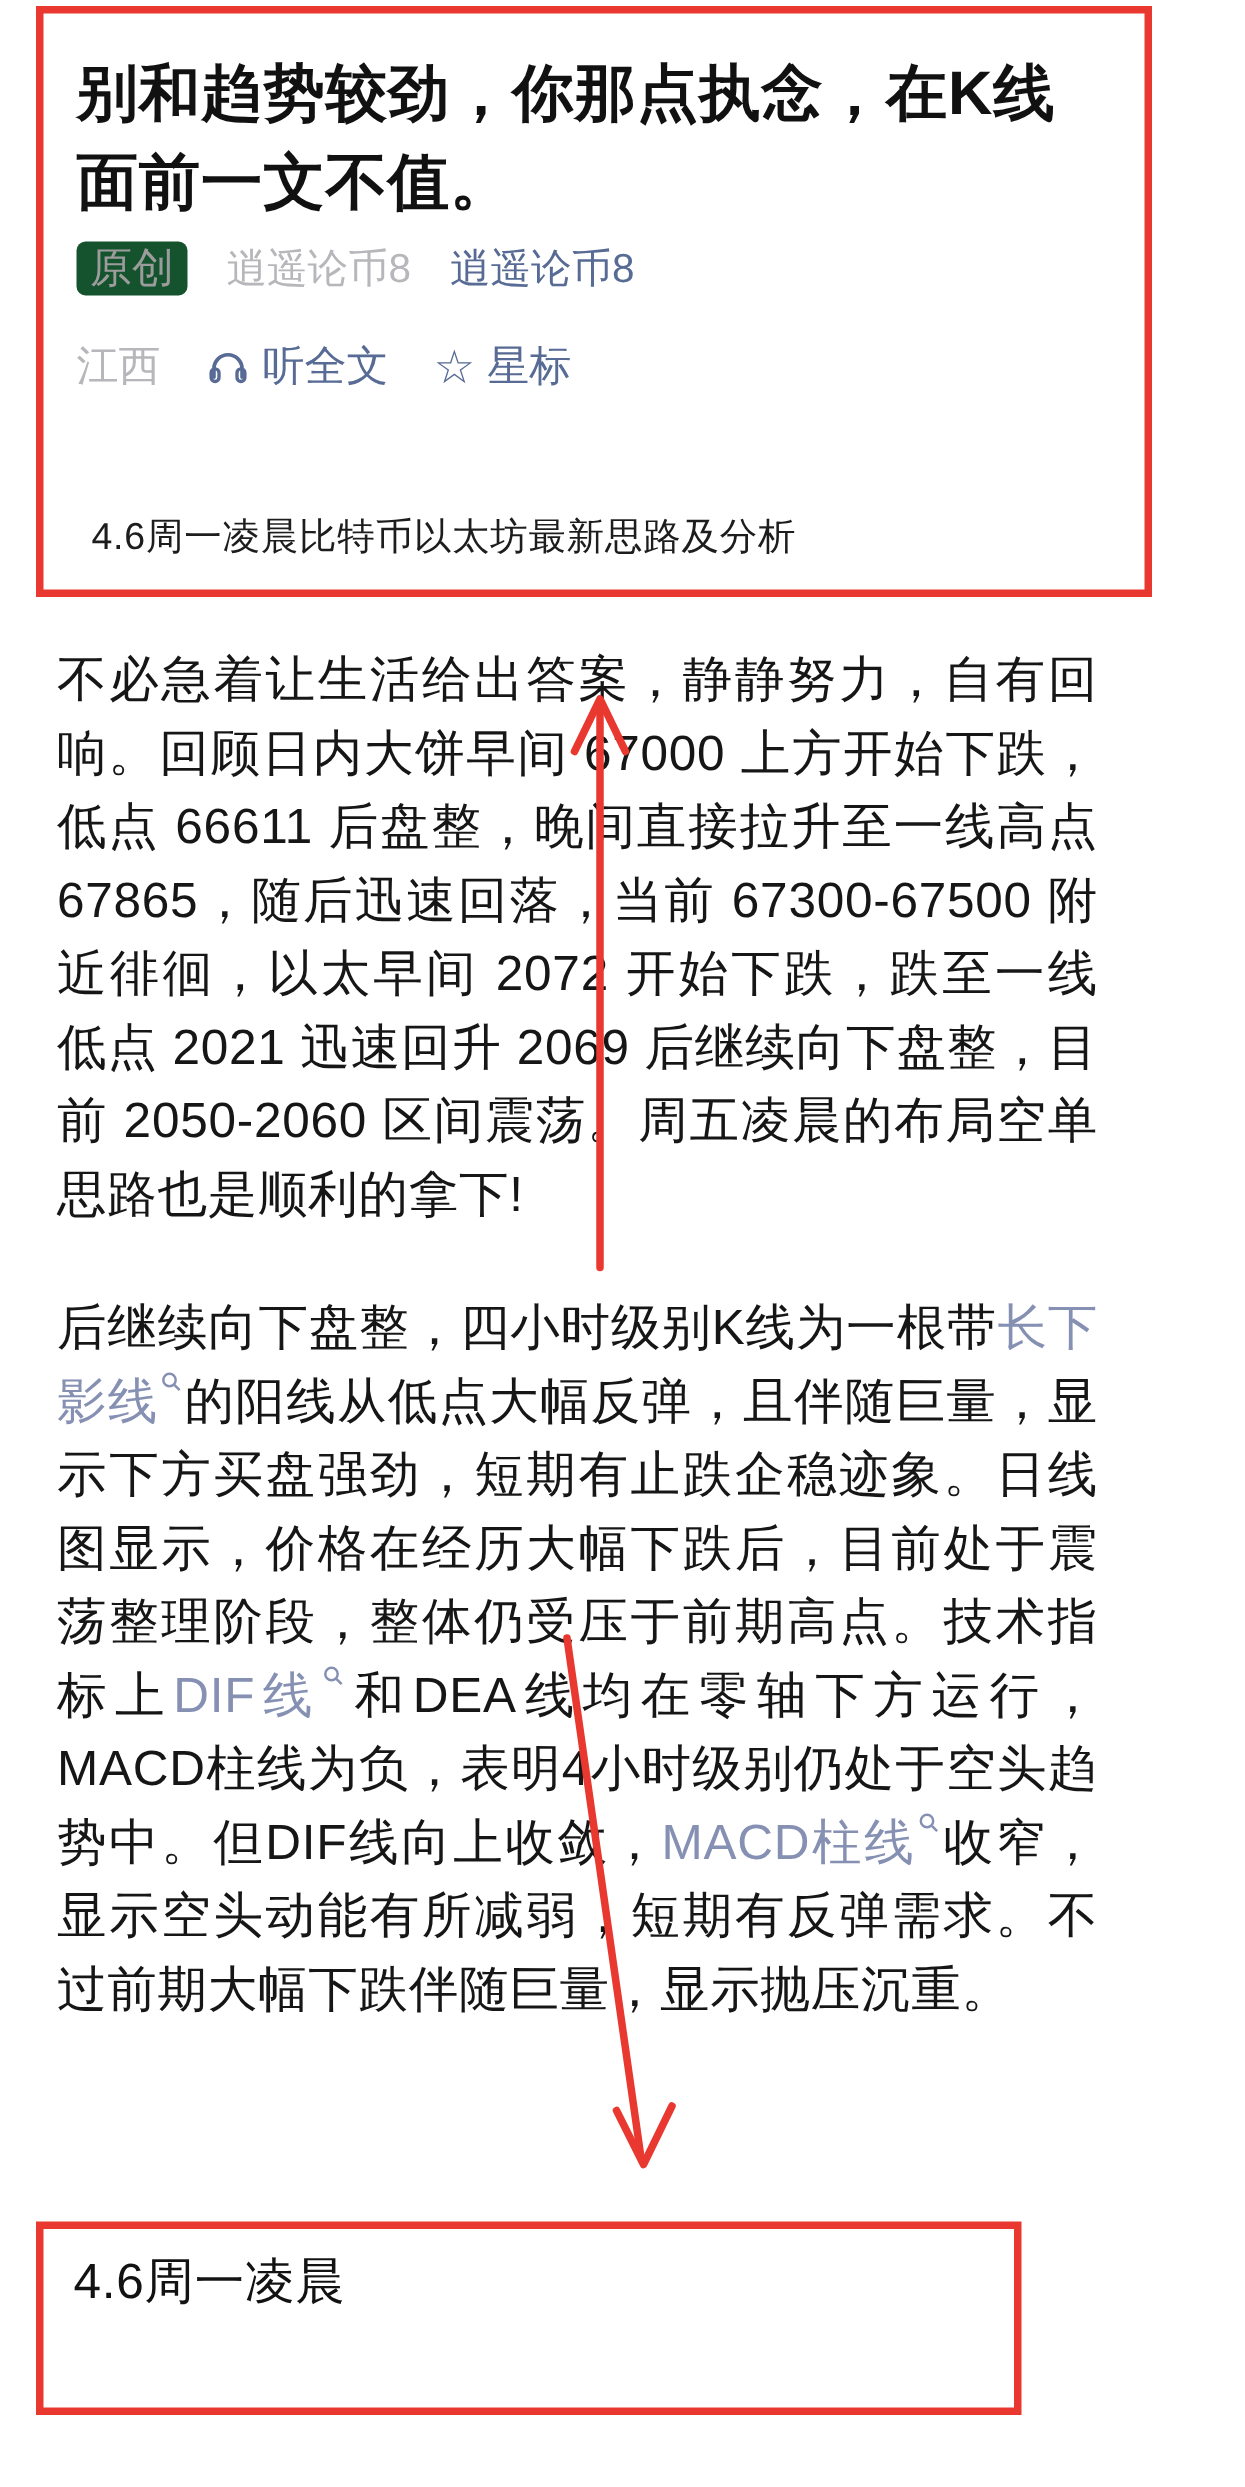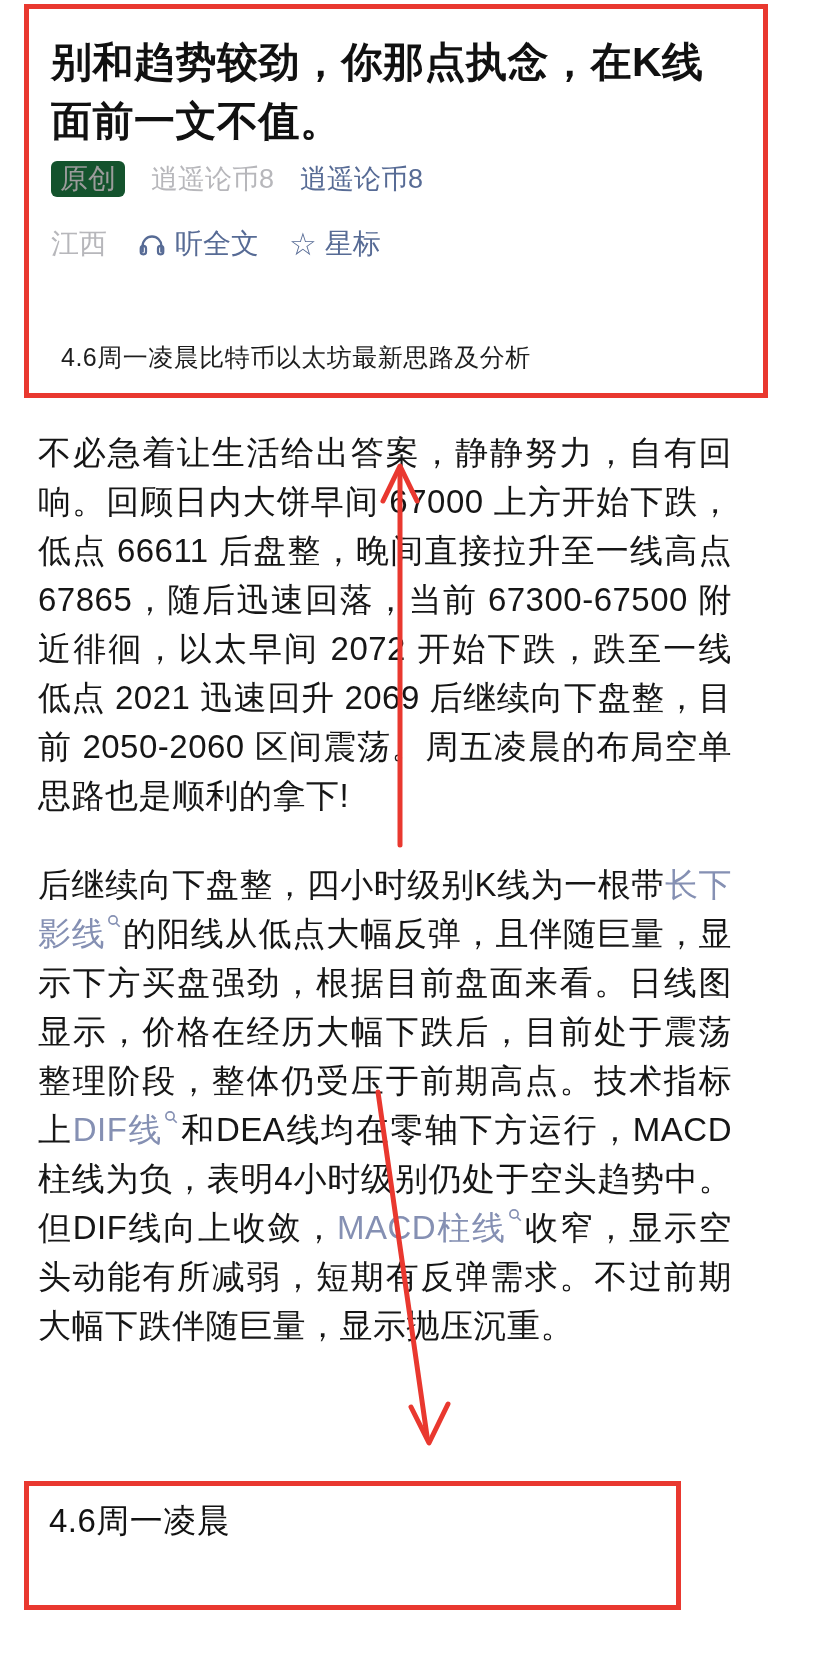--- a/index.html
+++ b/index.html
@@ -106,21 +106,21 @@
   </div>
 
   <div class="subtitle">4.6周一凌晨比特币以太坊最新思路及分析</div>
 </div>
 
 <div class="article">
     <p><span>不必急着让生活给出答案，静静努力，自有回响。回顾日内大饼早间 67000 上方开始下跌，低点 66611 后盘整，晚间直接拉升至一线高点 67865，随后迅速回落，当前 67300-67500 附近徘徊，以太早间 2072 开始下跌，跌至一线低点 2021 迅速回升 2069 后继续向下盘整，目前 2050-2060 区间震荡。周五凌晨的布局空单思路也是顺利的拿下!</span></p>
     <p><span>后继续向下盘整，四小时级别K线为一根带</span><span class="inline-link">长下影线</span><sup class="mag"><svg viewBox="0 0 20 20" width="15" height="15">
           <circle cx="8" cy="8" r="5.5" fill="none" stroke="currentColor" stroke-width="2.2"></circle>
           <line x1="12.3" y1="12.3" x2="17" y2="17" stroke="currentColor" stroke-width="2.2"></line>
-        </svg></sup><span>的阳线从低点大幅反弹，且伴随巨量，显示下方买盘强劲，根据目前盘面来看。日线图显示，价格在经历大幅下跌后，目前处于震荡整理阶段，整体仍受压于前期高点。技术指标上</span><span class="inline-link">DIF线</span><sup class="mag"><svg viewBox="0 0 20 20" width="15" height="15">
+        </svg></sup><span>的阳线从低点大幅反弹，且伴随巨量，显示下方买盘强劲，短期有止跌企稳迹象。日线图显示，价格在经历大幅下跌后，目前处于震荡整理阶段，整体仍受压于前期高点。技术指标上</span><span class="inline-link">DIF线</span><sup class="mag"><svg viewBox="0 0 20 20" width="15" height="15">
           <circle cx="8" cy="8" r="5.5" fill="none" stroke="currentColor" stroke-width="2.2"></circle>
           <line x1="12.3" y1="12.3" x2="17" y2="17" stroke="currentColor" stroke-width="2.2"></line>
         </svg></sup><span>和DEA线均在零轴下方运行，MACD柱线为负，表明4小时级别仍处于空头趋势中。但DIF线向上收敛，</span><span class="inline-link">MACD柱线</span><sup class="mag"><svg viewBox="0 0 20 20" width="15" height="15">
           <circle cx="8" cy="8" r="5.5" fill="none" stroke="currentColor" stroke-width="2.2"></circle>
           <line x1="12.3" y1="12.3" x2="17" y2="17" stroke="currentColor" stroke-width="2.2"></line>
         </svg></sup><span>收窄，显示空头动能有所减弱，短期有反弹需求。不过前期大幅下跌伴随巨量，显示抛压沉重。</span></p>
   </div>
 
 <div class="bottom-box">
   <div class="bottom-lines">

